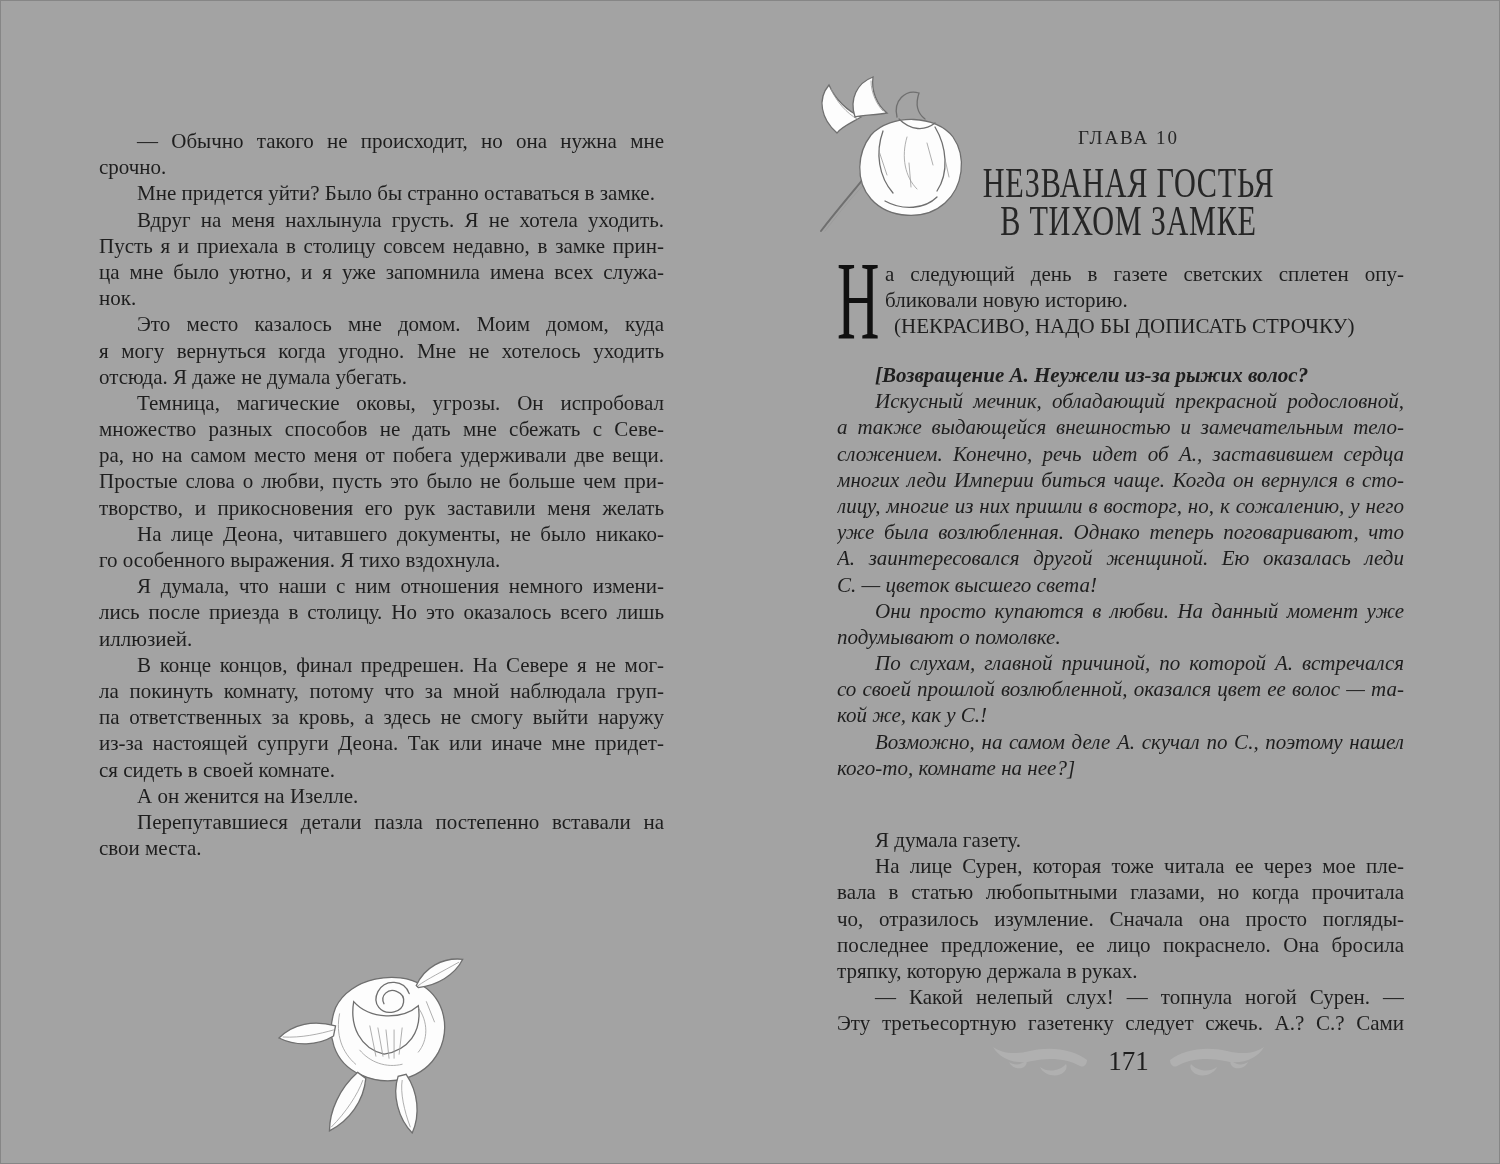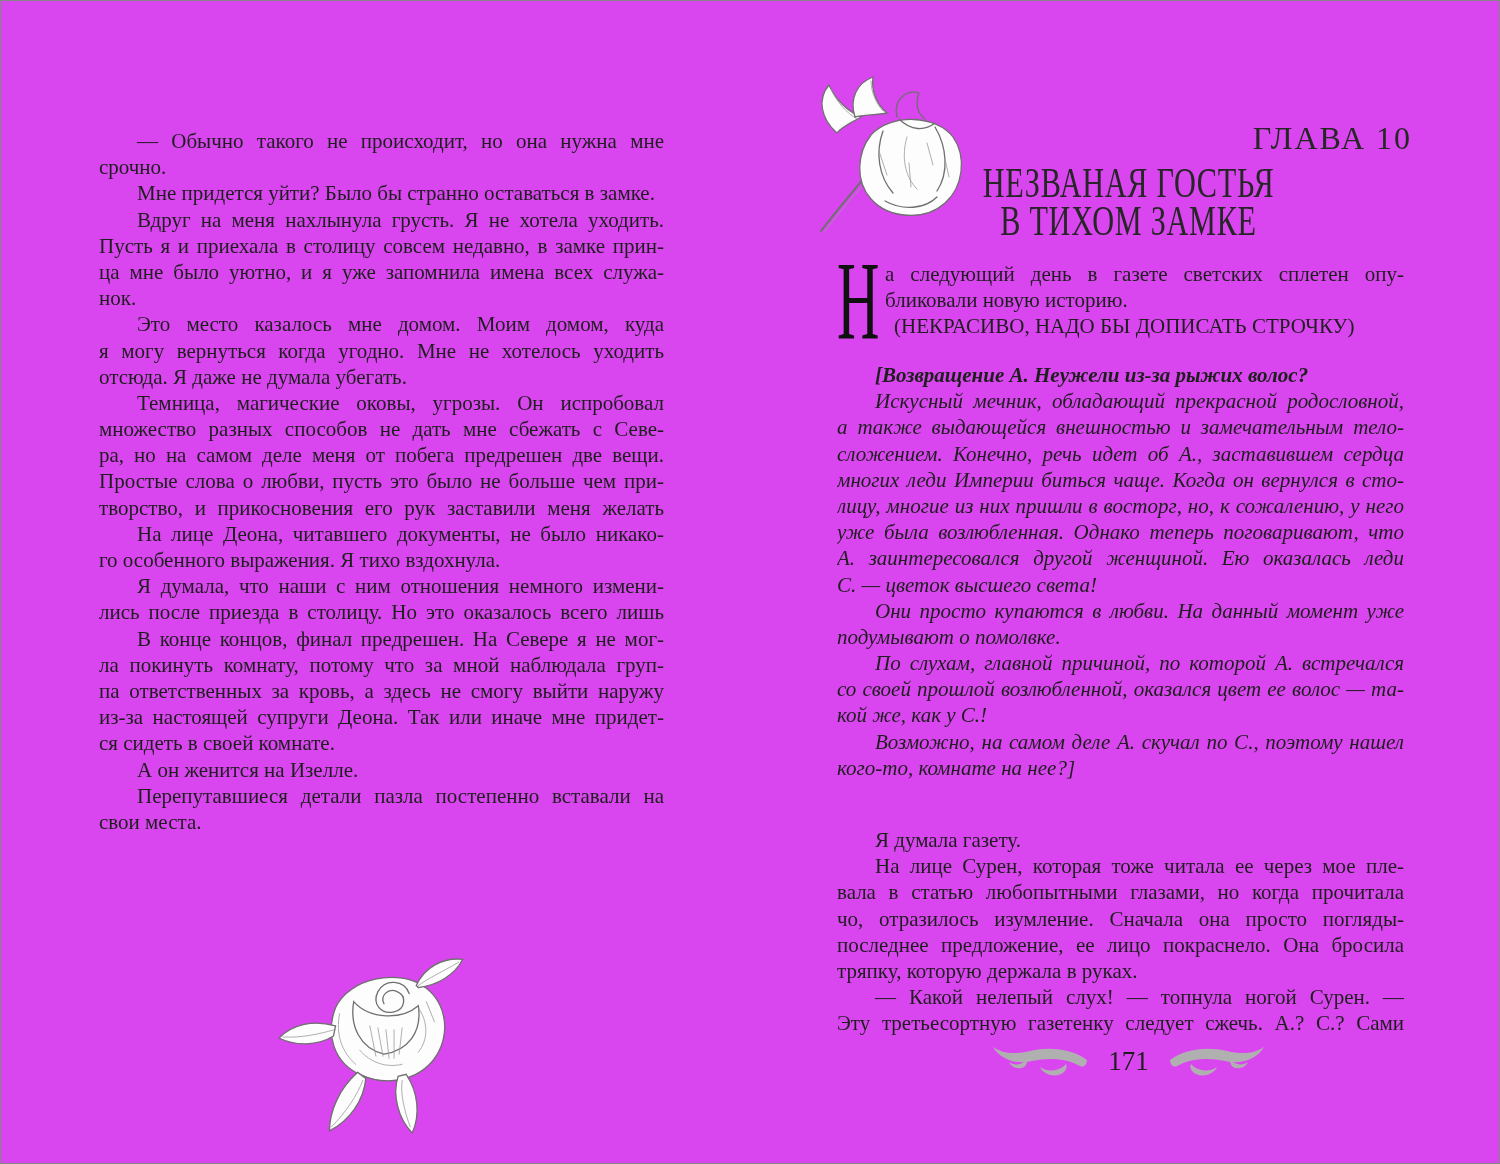--- a/index.html
+++ b/index.html
@@ -1,39 +1,39 @@
 <!DOCTYPE html>
 <html><head>
 <meta charset="utf-8">
 <style>
   html,body{margin:0;padding:0;background:#fff;}
   #canvas{
-    position:relative;width:1500px;height:1164px;background:#d946ef;
+    position:relative;width:1500px;height:1164px;background:#a3a3a3;
     border:1px solid #868686;box-sizing:border-box;
     font-family:"Liberation Serif","DejaVu Serif",serif;color:#1e1e1e;
     overflow:hidden;
   }
   .abs{position:absolute;}
   
   .line{
     height:26.2px;line-height:26.2px;font-size:21px;overflow:hidden;
     text-align:left;white-space:normal;
   }
   .line.just{text-align:justify;text-align-last:justify;}
   .line.ind{text-indent:38px;}
   .line.sind{text-indent:9px;}
   .line.bold{font-weight:bold;}
   #left-col{left:98px;top:127px;width:565px;}
   #intro{left:836px;top:260px;width:567px;}
   #excerpt{left:836px;top:361px;width:567px;font-style:italic;}
   #body2{left:836px;top:826px;width:567px;}
   
   .kicker{
-    left:836px;top:124px;width:567px;text-align:right;
-    font-size:32px;letter-spacing:2px;line-height:26px;color:#262626;
+    left:836px;top:124px;width:567px;text-align:center;
+    font-size:19px;letter-spacing:2px;line-height:26px;color:#262626;
     transform:translateX(8px);
   }
   .title-line{
     left:836px;width:567px;text-align:center;font-size:42px;line-height:38px;
     letter-spacing:1px;color:#262626;transform:translateX(8px) scaleX(.72);
   }
   .t1{top:163px;} .t2{top:201px;}
   
   .dropcap{float:left;width:48px;height:78.6px;}
   .dropcap span{
@@ -66,27 +66,28 @@
       <div class="line ind">Мне придется уйти? Было бы странно оставаться в замке.</div>
       <div class="line ind just">Вдруг на меня нахлынула грусть. Я не хотела уходить.</div>
       <div class="line just">Пусть я и приехала в столицу совсем недавно, в замке прин-</div>
       <div class="line just">ца мне было уютно, и я уже запомнила имена всех служа-</div>
       <div class="line">нок.</div>
       <div class="line ind just">Это место казалось мне домом. Моим домом, куда</div>
       <div class="line just">я могу вернуться когда угодно. Мне не хотелось уходить</div>
       <div class="line">отсюда. Я даже не думала убегать.</div>
       <div class="line ind just">Темница, магические оковы, угрозы. Он испробовал</div>
       <div class="line just">множество разных способов не дать мне сбежать с Севе-</div>
-      <div class="line just">ра, но на самом деле меня от побега предрешен две вещи.</div>
+      <div class="line just">ра, но на самом место меня от побега удерживали две вещи.</div>
       <div class="line just">Простые слова о любви, пусть это было не больше чем при-</div>
       <div class="line just">творство, и прикосновения его рук заставили меня желать</div>
       <div class="line ind just">На лице Деона, читавшего документы, не было никако-</div>
       <div class="line">го особенного выражения. Я тихо вздохнула.</div>
       <div class="line ind just">Я думала, что наши с ним отношения немного измени-</div>
       <div class="line just">лись после приезда в столицу. Но это оказалось всего лишь</div>
+      <div class="line">иллюзией.</div>
       <div class="line ind just">В конце концов, финал предрешен. На Севере я не мог-</div>
       <div class="line just">ла покинуть комнату, потому что за мной наблюдала груп-</div>
       <div class="line just">па ответственных за кровь, а здесь не смогу выйти наружу</div>
       <div class="line just">из-за настоящей супруги Деона. Так или иначе мне придет-</div>
       <div class="line">ся сидеть в своей комнате.</div>
       <div class="line ind">А он женится на Изелле.</div>
       <div class="line ind just">Перепутавшиеся детали пазла постепенно вставали на</div>
       <div class="line">свои места.</div>
     </div>
 

